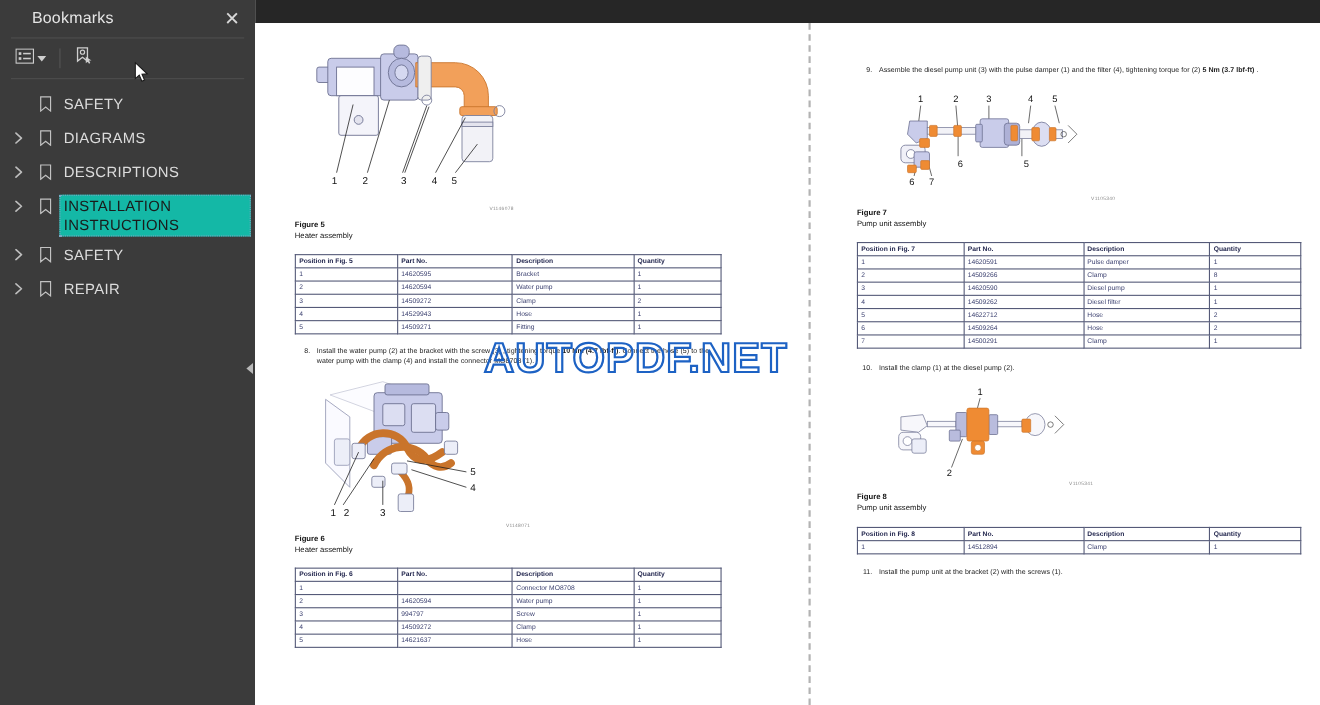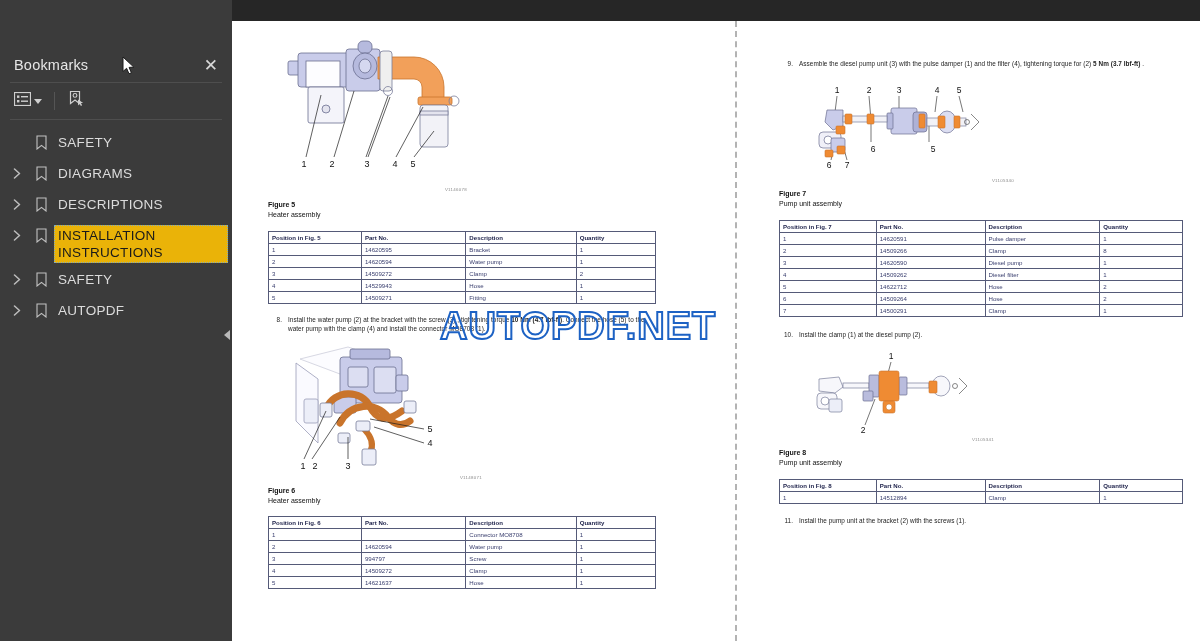--- a/index.html
+++ b/index.html
@@ -10,21 +10,21 @@
   }
   #app { position: relative; width: 1200px; height: 641px; display: flex; }
 
   
   #sidebar {
     width: 232px; height: 641px; background: #3b3b3b;
     color: #d8d8d8; flex: 0 0 232px; position: relative;
   }
   .sb-header {
     height: 34px; display: flex; align-items: center;
-    padding: 0 10px 0 14px; justify-content: space-between; margin-top: 48px;
+    padding: 0 10px 0 29px; justify-content: space-between;
   }
   .sb-title { font-size: 14.5px; color: #e6e6e6; letter-spacing: .2px; }
   .sb-close {
     font-size: 17px; color: #d8d8d8; line-height: 1;
     cursor: pointer; padding: 2px 4px;
   }
   .sb-rule { height: 1px; background: #4e4e4e; margin: 0 10px; }
   .sb-toolbar {
     height: 36px; display: flex; align-items: center; gap: 0px; padding: 0 10px;
   }
@@ -51,21 +51,21 @@
   .tw svg { display: block; }
   .bm-ico {
     width: 26px; flex: 0 0 26px; display: flex; justify-content: center;
     padding-top: 3px;
   }
   .tree-label {
     font-size: 13.5px; color: #dcdcdc; line-height: 17px;
     letter-spacing: .3px; padding: 2px 4px 2px 4px; flex: 1; margin-right: 2px;
   }
   .tree-item.selected .tree-label {
-    background: #eab308; color: #1a1a1a;
+    background: #14b8a6; color: #1a1a1a;
     outline: 1px dotted #7aa8c4; outline-offset: -1px;
   }
 
   
   .collapse-handle {
     position: absolute; right: 0; top: 310px; width: 10px; height: 50px;
     display: flex; align-items: center; justify-content: center; cursor: pointer;
   }
   .tri-left {
     width: 0; height: 0; border-top: 5px solid transparent;
@@ -238,21 +238,21 @@
           <span class="tw">
             <svg width="9" height="11" viewBox="0 0 9 11">
               <path d="M1.5 1 L6.5 5.5 L1.5 10" fill="none" stroke="#bdbdbd" stroke-width="1.5" stroke-linecap="round" stroke-linejoin="round"></path>
             </svg>
           </span>
           <span class="bm-ico">
             <svg width="11" height="15" viewBox="0 0 11 15">
               <path d="M1 1 h9 v13 l-4.5 -3.6 l-4.5 3.6 z" fill="none" stroke="#c2c2c2" stroke-width="1.1"></path>
             </svg>
           </span>
-          <span class="tree-label">AUTOPDF</span>
+          <span class="tree-label">REPAIR</span>
         </div>
       </div>
 
     <div class="collapse-handle">
       <span class="tri-left"></span>
     </div>
 
     <span class="cursor">
       <svg width="14" height="20" viewBox="0 0 14 20">
         <path d="M1 1 L1 15.5 L4.6 12.3 L7 17.8 L9.4 16.8 L7.1 11.4 L11.8 11.1 Z" fill="#ffffff" stroke="#1a1a1a" stroke-width="1"></path>

